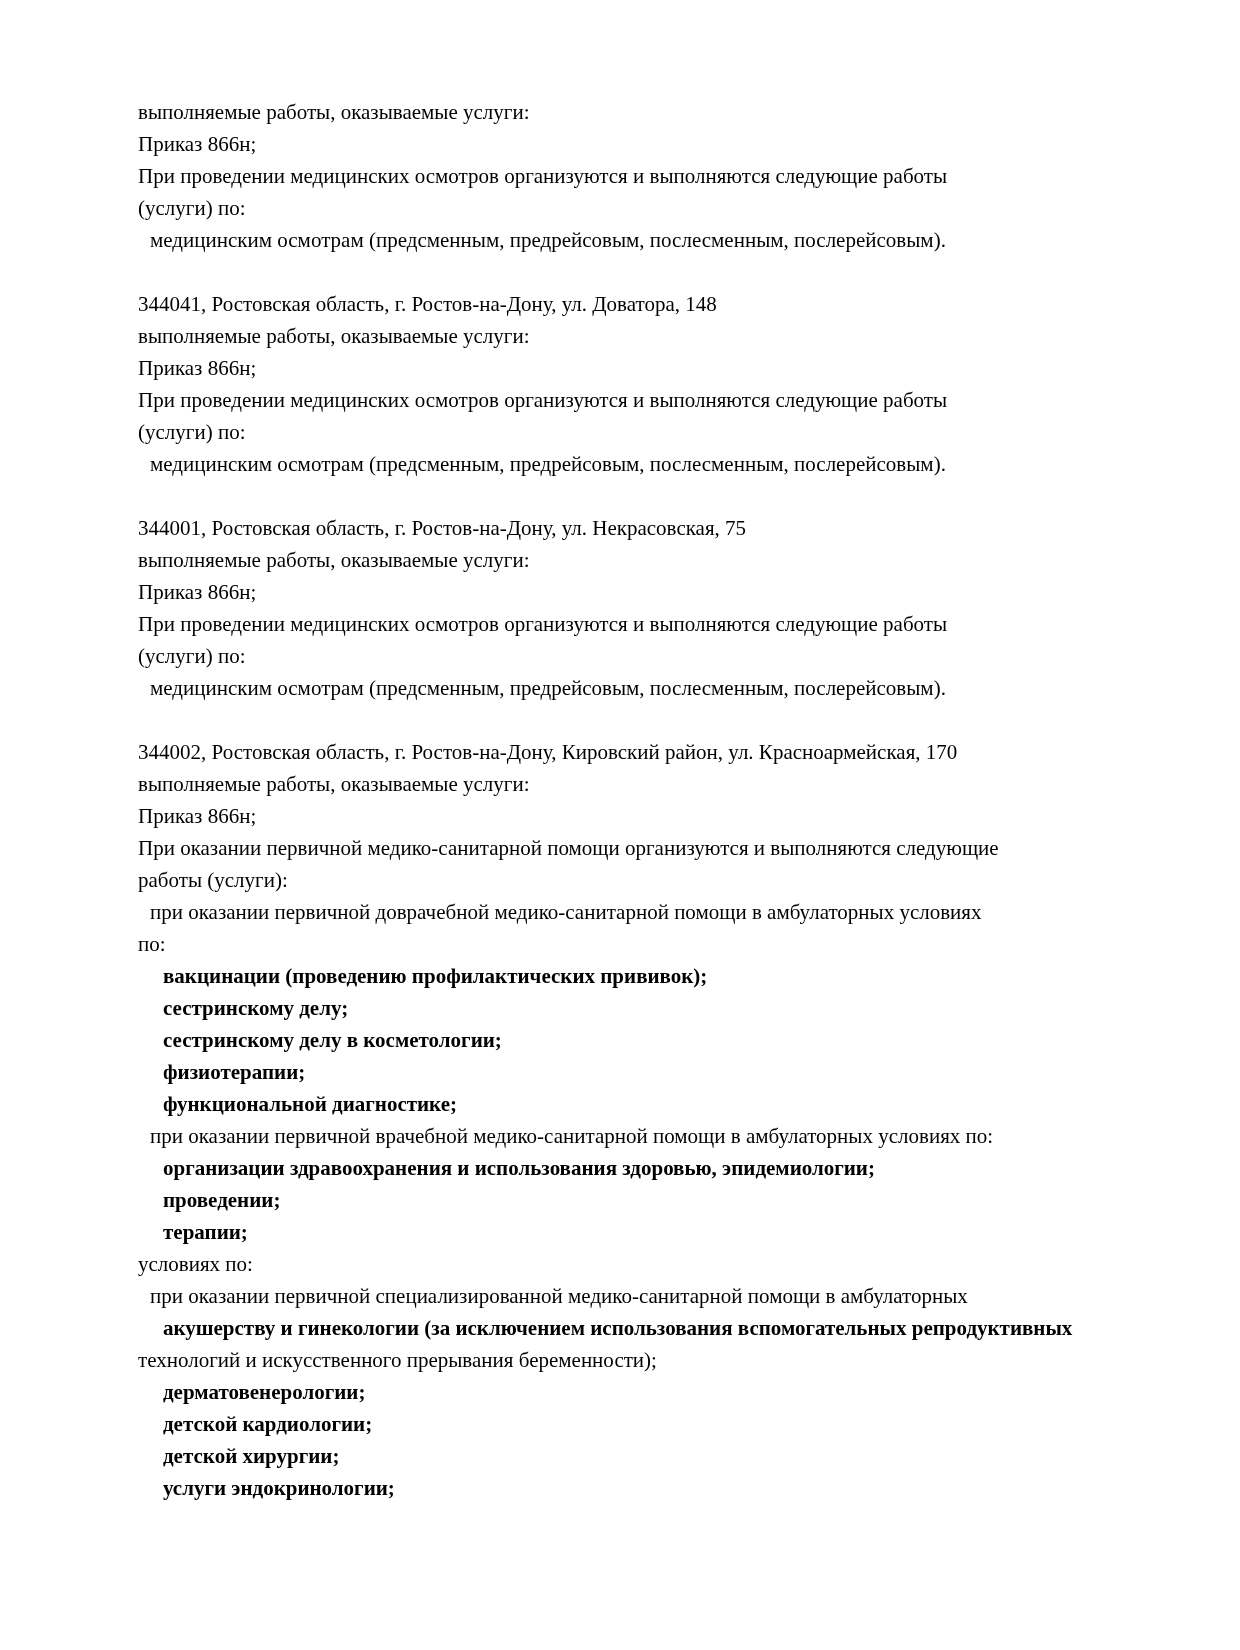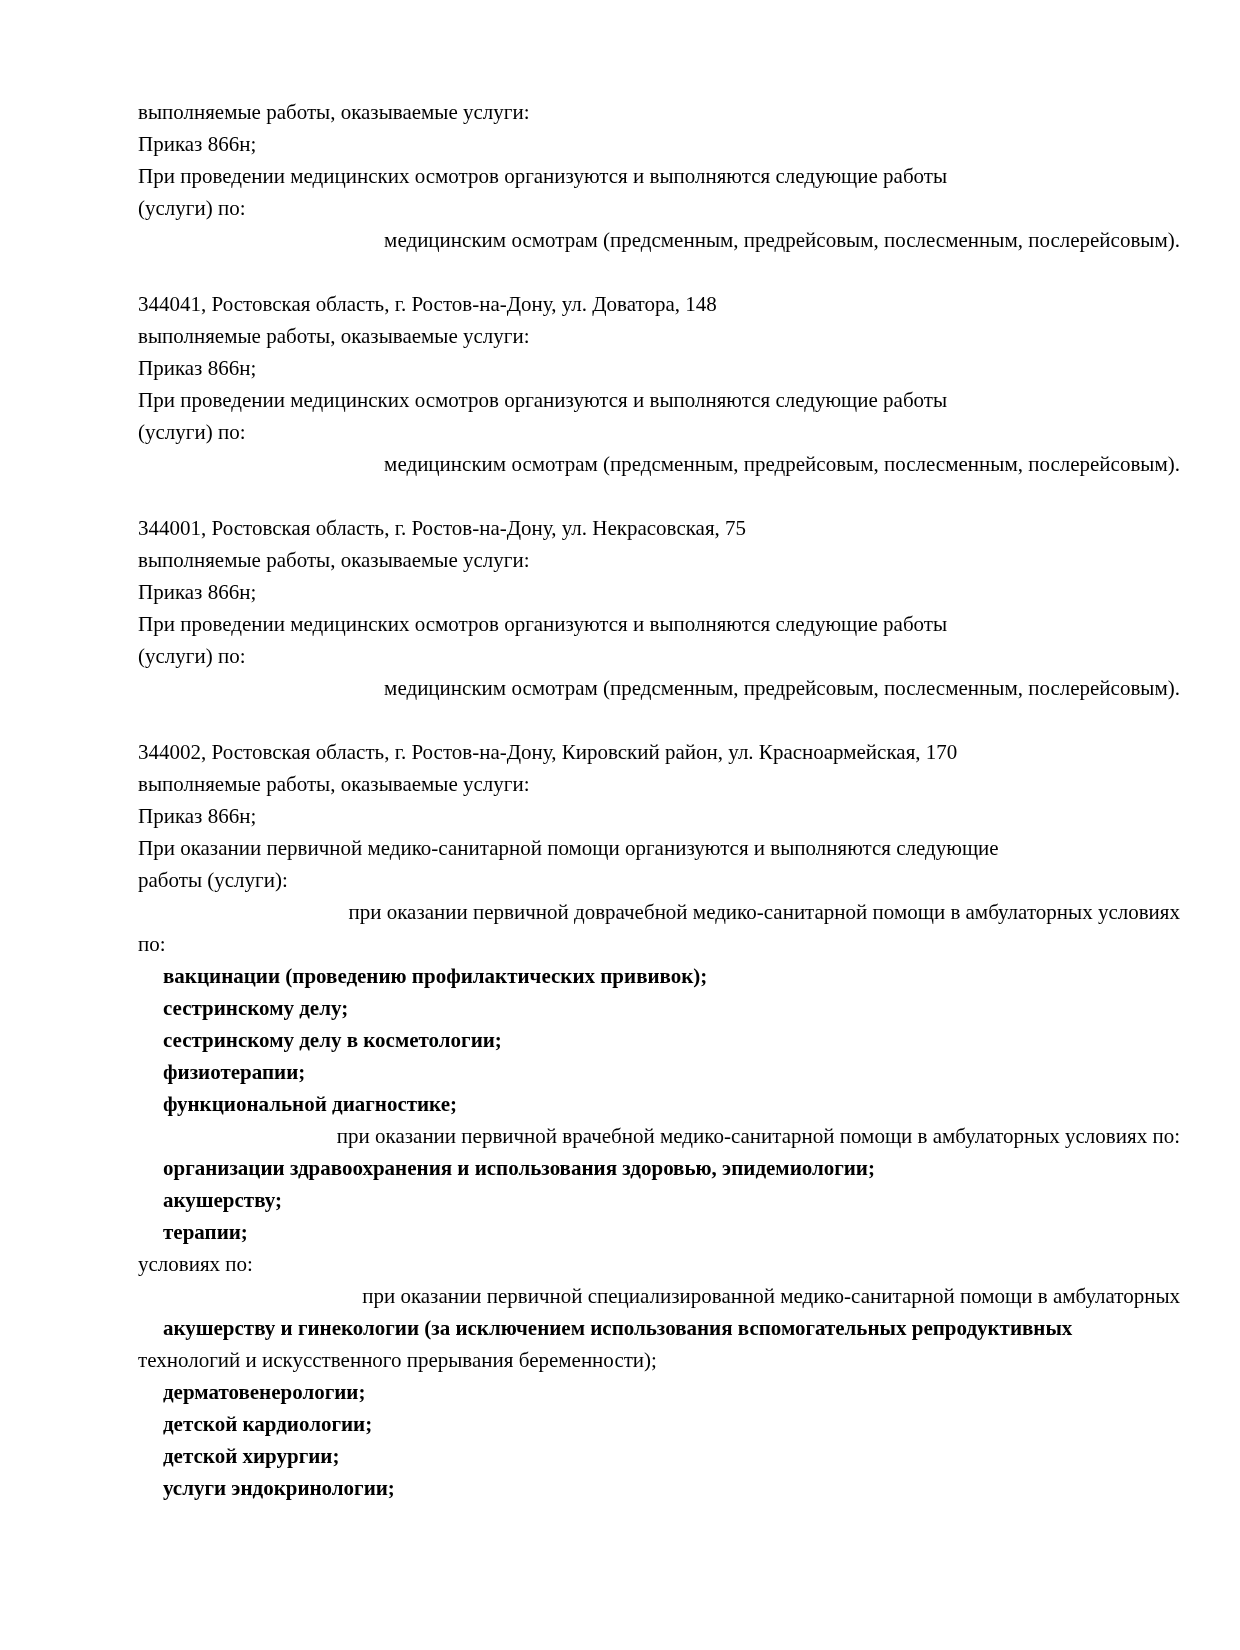--- a/index.html
+++ b/index.html
@@ -24,21 +24,21 @@
     line-height: 32px;
   }
   .block {
     margin: 0 0 32px 0;
   }
   .line {
     white-space: nowrap;
     min-height: 32px;
   }
   .indent-0 { padding-left: 0; }
-  .indent-1 { padding-left: 12px; text-align: right; }
+  .indent-1 { padding-left: 12px; }
   .indent-2 { padding-left: 25px; font-weight: bold; }
 </style>
 </head>
 <body>
 
 <div class="page" style="background: rgb(255, 255, 255); color: rgb(0, 0, 0);">
     <div class="block">
       <div class="line indent-0">выполняемые работы, оказываемые услуги:</div>
       <div class="line indent-0">Приказ 866н;</div>
       <div class="line indent-0">При проведении медицинских осмотров организуются и выполняются следующие работы</div>
@@ -69,21 +69,21 @@
       <div class="line indent-0">работы (услуги):</div>
       <div class="line indent-1">при оказании первичной доврачебной медико-санитарной помощи в амбулаторных условиях</div>
       <div class="line indent-0">по:</div>
       <div class="line indent-2">вакцинации (проведению профилактических прививок);</div>
       <div class="line indent-2">сестринскому делу;</div>
       <div class="line indent-2">сестринскому делу в косметологии;</div>
       <div class="line indent-2">физиотерапии;</div>
       <div class="line indent-2">функциональной диагностике;</div>
       <div class="line indent-1">при оказании первичной врачебной медико-санитарной помощи в амбулаторных условиях по:</div>
       <div class="line indent-2">организации здравоохранения и использования здоровью, эпидемиологии;</div>
-      <div class="line indent-2">акушерству;</div>
+      <div class="line indent-2">проведении;</div>
       <div class="line indent-2">терапии;</div>
       <div class="line indent-0">условиях по:</div>
       <div class="line indent-1">при оказании первичной специализированной медико-санитарной помощи в амбулаторных</div>
       <div class="line indent-2">акушерству и гинекологии (за исключением использования вспомогательных репродуктивных</div>
       <div class="line indent-0">технологий и искусственного прерывания беременности);</div>
       <div class="line indent-2">дерматовенерологии;</div>
       <div class="line indent-2">детской кардиологии;</div>
       <div class="line indent-2">детской хирургии;</div>
       <div class="line indent-2">услуги эндокринологии;</div>
     </div>

